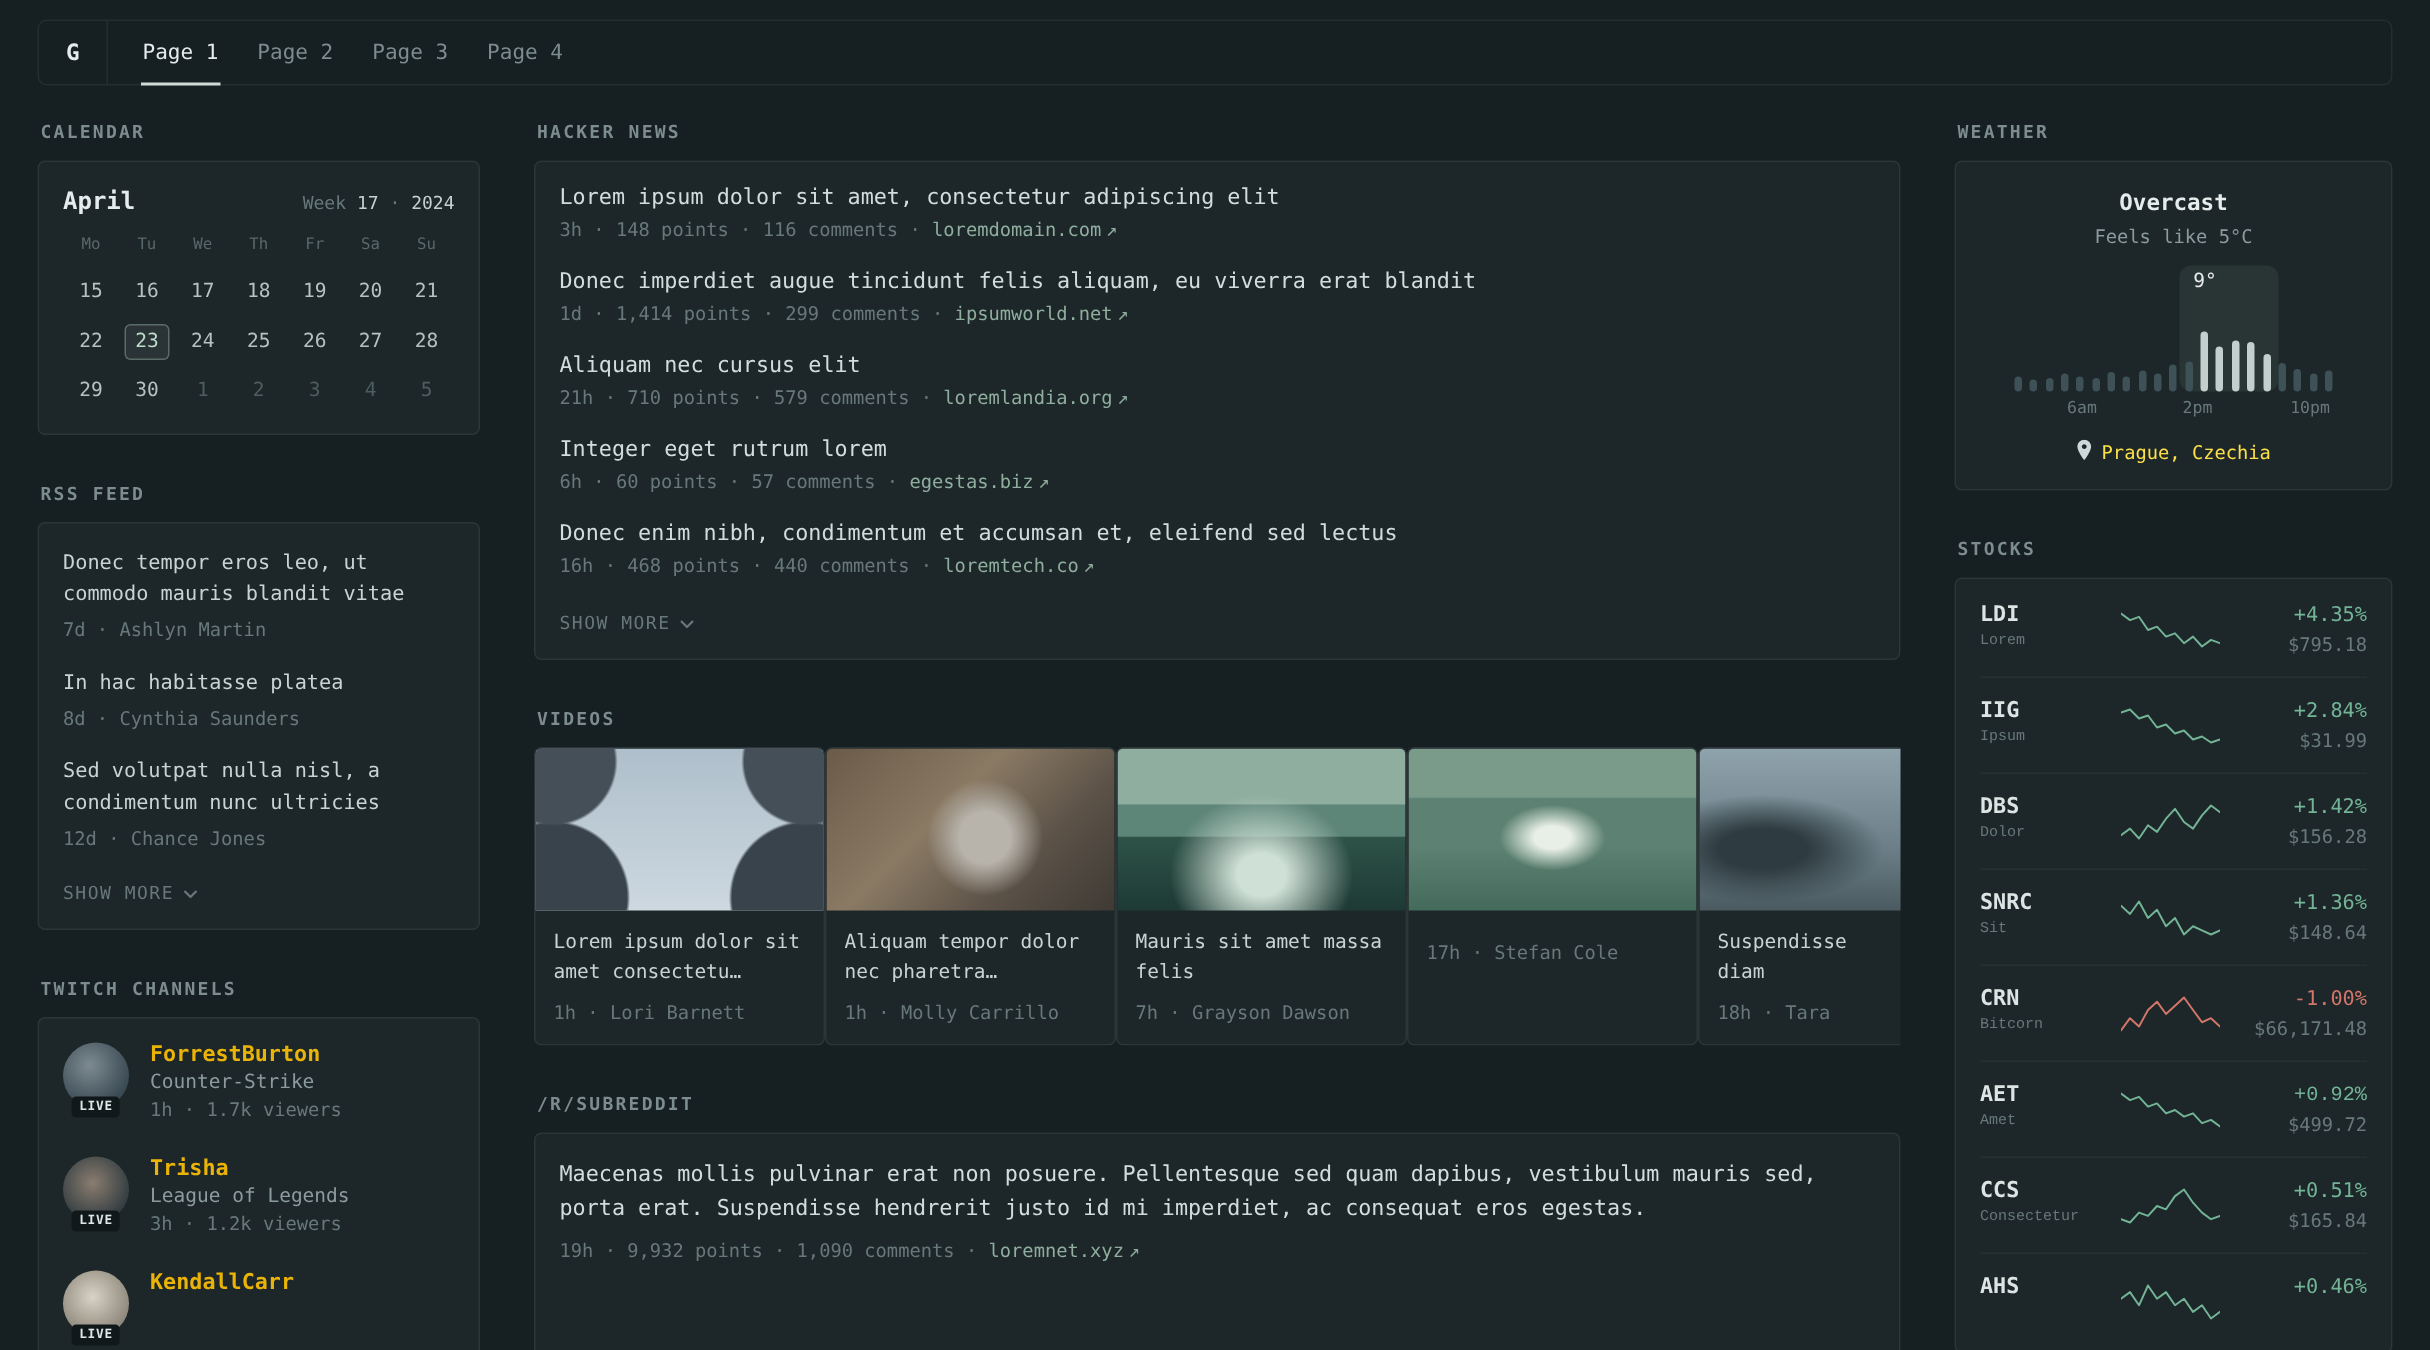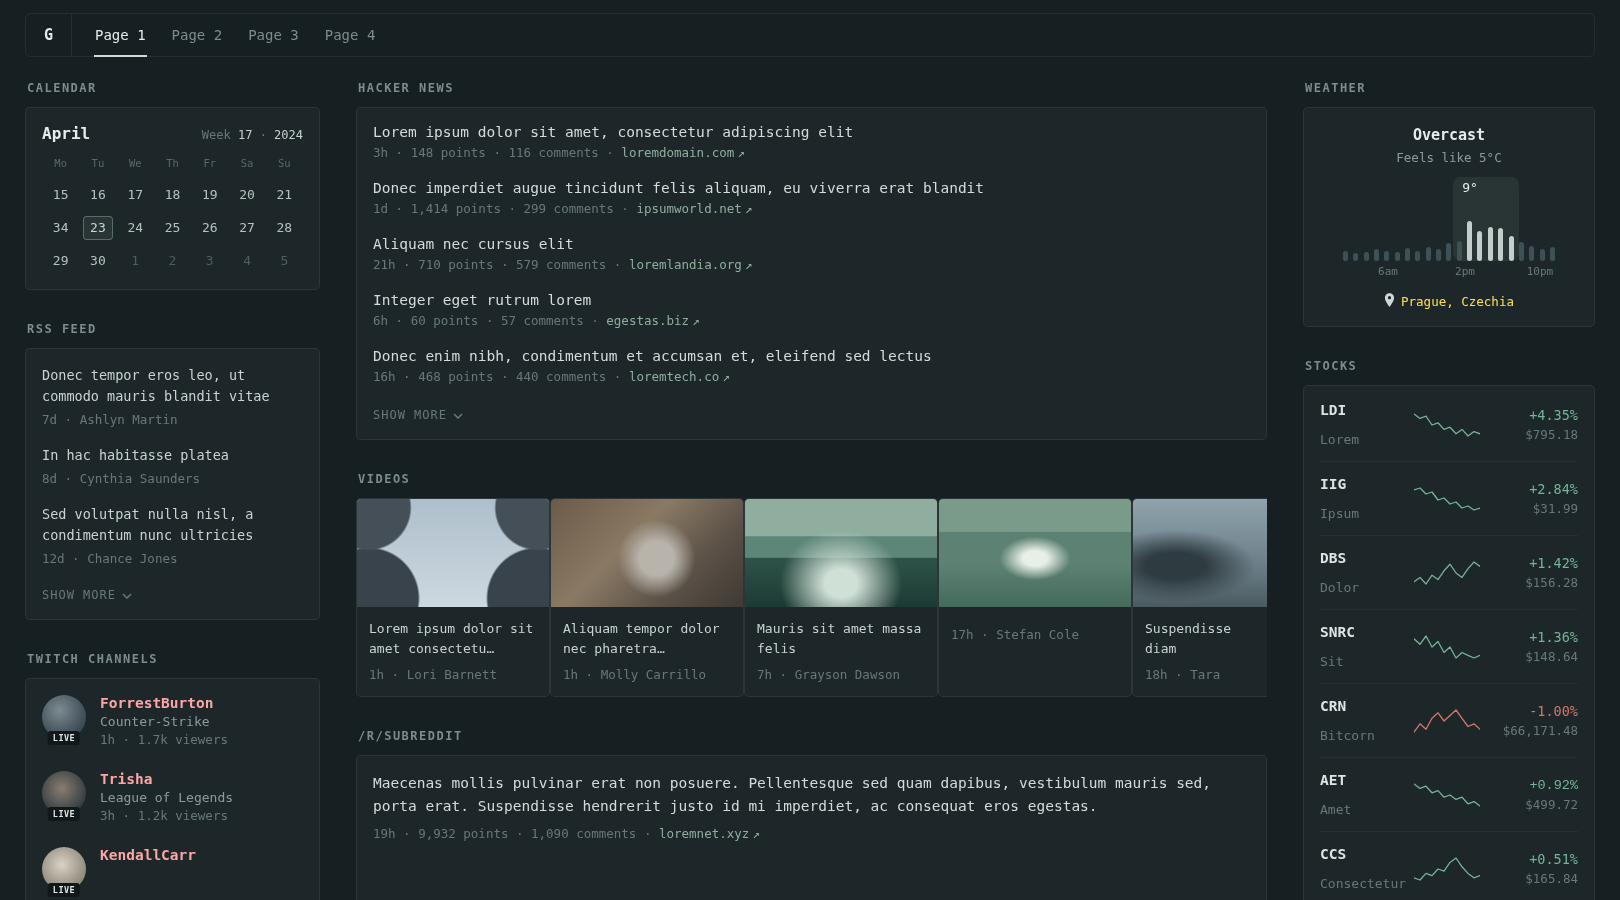--- a/index.html
+++ b/index.html
@@ -72,21 +72,21 @@
   
   .tw-row{display:flex;gap:14px;margin-bottom:24px;align-items:flex-start;}
   .tw-avatar-wrap{position:relative;flex:0 0 auto;cursor:pointer;}
   .tw-avatar{width:44px;height:44px;border-radius:50%;}
   .av1{background:radial-gradient(circle at 40% 35%,#7d8a92,#3a4a52 72%);}
   .av2{background:radial-gradient(circle at 45% 40%,#8a7d70,#2f3a3f 75%);}
   .av3{background:radial-gradient(circle at 45% 40%,#d9d2c6,#8a8578 75%);}
   .live-badge{position:absolute;left:50%;bottom:-6px;transform:translateX(-50%);
     background:#10181a;color:#dfe6e6;font-size:8.5px;font-weight:bold;
     letter-spacing:0.5px;padding:2px 5px;border-radius:3px;}
-  .tw-name{font-size:14.5px;font-weight:600;color:#fca5a5;display:block;}
+  .tw-name{font-size:14.5px;font-weight:600;color:#eab308;display:block;}
   .tw-game{font-size:13px;color:var(--mid);margin-top:3px;}
   .tw-meta{font-size:12.5px;color:var(--dim);margin-top:3px;}
 
   
   .hn-item{margin-bottom:20px;}
   .hn-title{font-size:14.5px;color:var(--text);display:block;}
 
   
   .videos-row{display:flex;overflow:hidden;}
   .video-card{flex:0 0 194px;width:194px;background:var(--card);
@@ -140,21 +140,21 @@
   .w-loc{margin-top:12px;display:flex;align-items:center;justify-content:center;gap:6px;
     font-size:12.5px;color:#fde047;}
 
   
   .stocks-card{padding:2px 16px;}
   .stock-row{display:flex;align-items:center;padding:14px 0;
     border-top:1px solid rgba(255,255,255,0.045);cursor:pointer;}
   .stock-row:first-child{border-top:none;}
   .s-left{width:88px;flex:0 0 88px;}
   .s-ticker{font-size:14.5px;font-weight:600;color:#dde4e4;display:block;}
-  .s-name{font-size:13px;color:var(--dim);margin-top:14px;min-height:15px;}
+  .s-name{font-size:10px;color:var(--dim);margin-top:4px;min-height:15px;font-family:Liberation Mono, monospace;}
   .s-spark{flex:1;display:flex;justify-content:center;align-items:center;}
   .s-right{width:92px;flex:0 0 92px;text-align:right;}
   .s-change{font-size:13.5px;}
   .s-price{font-size:12.5px;color:var(--dim);margin-top:4px;min-height:15px;}
 
   .chev{display:inline-block;}
   .ext{margin-left:3px;}
 </style>
 </head>
 <body>
@@ -197,21 +197,21 @@
             <span class="cal-dow-cell">Su</span>
           </div>
           <div class="cal-grid">
             <span class="cal-cell">15</span>
             <span class="cal-cell">16</span>
             <span class="cal-cell">17</span>
             <span class="cal-cell">18</span>
             <span class="cal-cell">19</span>
             <span class="cal-cell">20</span>
             <span class="cal-cell">21</span>
-            <span class="cal-cell">34</span>
+            <span class="cal-cell">22</span>
             <span class="cal-cell today">23</span>
             <span class="cal-cell">24</span>
             <span class="cal-cell">25</span>
             <span class="cal-cell">26</span>
             <span class="cal-cell">27</span>
             <span class="cal-cell">28</span>
             <span class="cal-cell">29</span>
             <span class="cal-cell">30</span>
             <span class="cal-cell muted">1</span>
             <span class="cal-cell muted">2</span>

